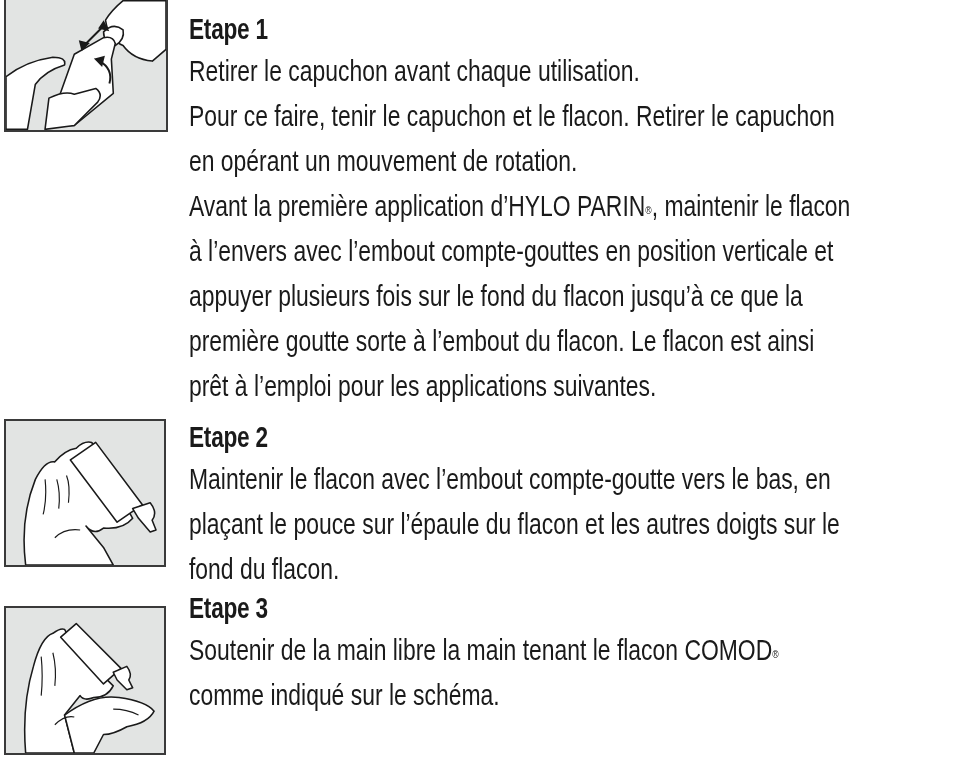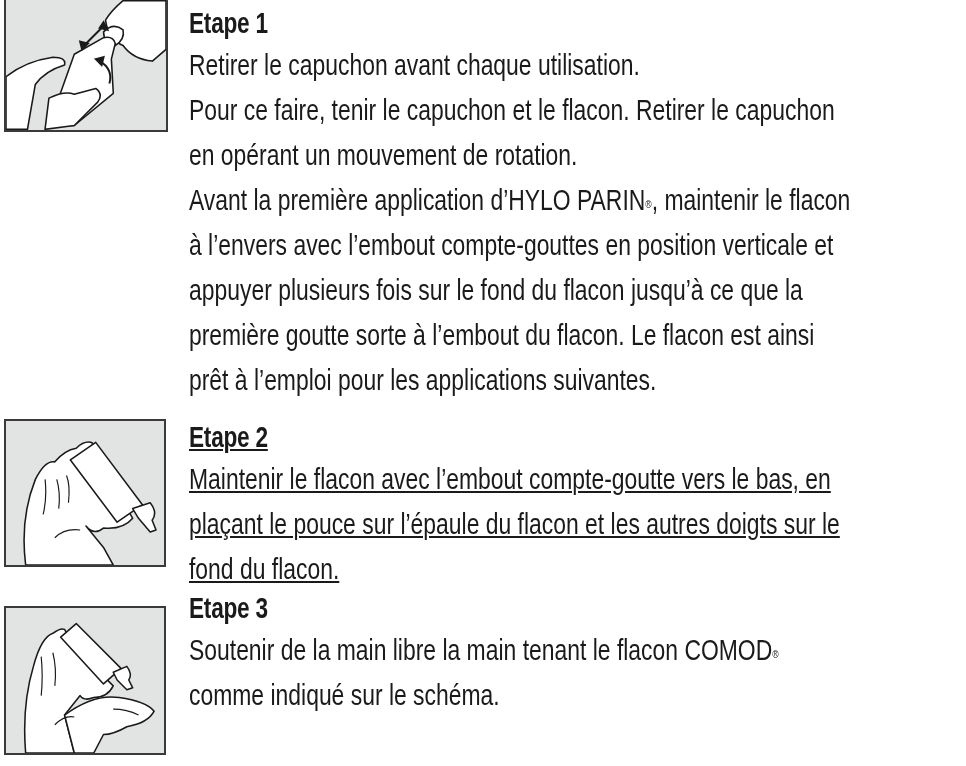--- a/index.html
+++ b/index.html
@@ -32,21 +32,21 @@
     <g stroke="#1a1a1a" stroke-width="2" fill="#1a1a1a">
       <line x1="80" y1="46" x2="100" y2="26"></line>
       <polygon points="100,22 104,30 96,28"></polygon>
       <polygon points="78,50 76,42 84,44"></polygon>
       <path d="M106 85 Q110 70 96 62" fill="none"></path>
       <polygon points="92,60 100,58 98,66"></polygon>
     </g>
   </svg>
 </div>
 
-<div class="step" style="top:3px;">
+<div class="step" style="top:9px;">
   <h2>Etape 1</h2>
   <div class="line" style="transform:scaleX(0.79);">Retirer le capuchon avant chaque utilisation.</div>
   <div class="line" style="transform:scaleX(0.79);">Pour ce faire, tenir le capuchon et le flacon. Retirer le capuchon</div>
   <div class="line" style="transform:scaleX(0.79);">en opérant un mouvement de rotation.</div>
   <div class="line" style="transform:scaleX(0.79);"><span>Avant la première application d’HYLO PARIN</span><sup>®</sup><span>, maintenir le flacon</span></div>
   <div class="line" style="transform:scaleX(0.79);">à l’envers avec l’embout compte-gouttes en position verticale et</div>
   <div class="line" style="transform:scaleX(0.79);">appuyer plusieurs fois sur le fond du flacon jusqu’à ce que la</div>
   <div class="line" style="transform:scaleX(0.79);">première goutte sorte à l’embout du flacon. Le flacon est ainsi</div>
   <div class="line" style="transform:scaleX(0.79);">prêt à l’emploi pour les applications suivantes.</div>
 </div>
@@ -60,21 +60,21 @@
     </g>
     <g stroke="#1a1a1a" stroke-width="1.2" fill="none">
       <path d="M40 60 Q42 80 38 96"></path>
         <path d="M52 60 Q56 74 54 90"></path>
       <path d="M62 56 Q66 66 64 84"></path>
         <path d="M50 120 Q60 110 76 112"></path>
     </g>
   </svg>
 </div>
 
-<div class="step" style="top:417px;text-decoration:underline;">
+<div class="step" style="top:417px;">
   <h2>Etape 2</h2>
   <div class="line" style="transform:scaleX(0.79);">Maintenir le flacon avec l’embout compte-goutte vers le bas, en</div>
   <div class="line" style="transform:scaleX(0.79);">plaçant le pouce sur l’épaule du flacon et les autres doigts sur le</div>
   <div class="line" style="transform:scaleX(0.79);">fond du flacon.</div>
 </div>
 
 <div class="illus" style="top:606px; width:162px; height:149px;">
   <svg viewBox="0 0 162 149">
     <g fill="#fff" stroke="#1a1a1a" stroke-width="1.6" stroke-linejoin="round">
       <path d="M20 149 Q16 100 28 60 Q36 30 48 26 Q56 20 60 22 L70 40 L110 80 Q104 92 90 92 Q80 96 76 90 L60 110 L70 149 Z"></path>

